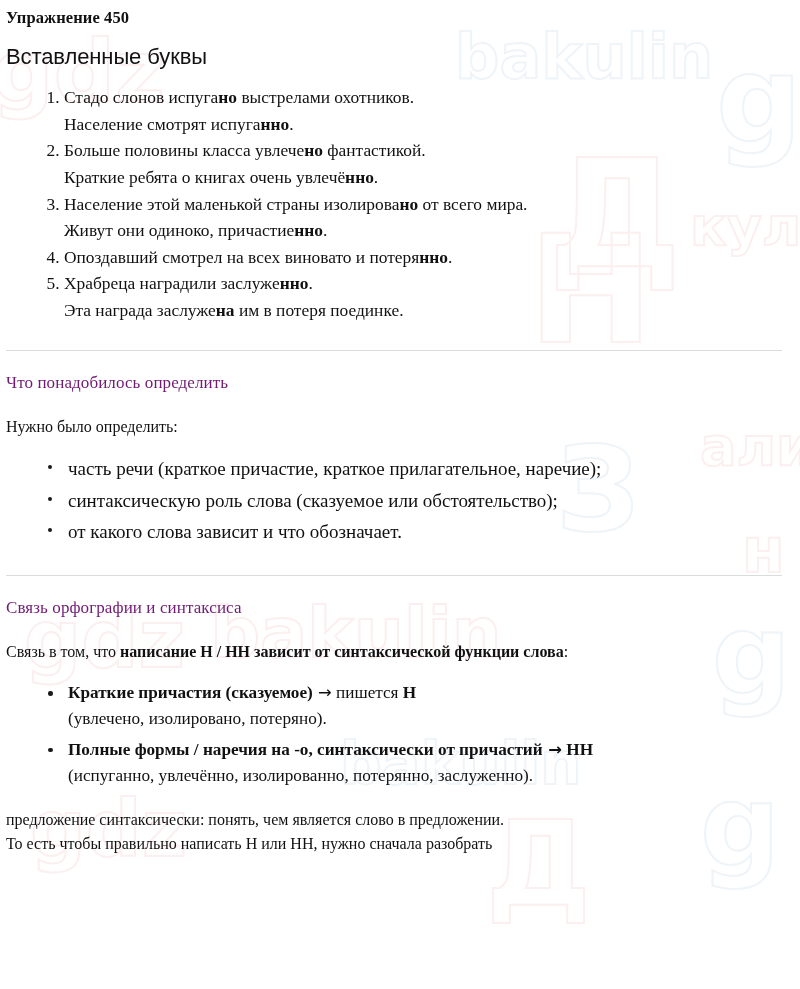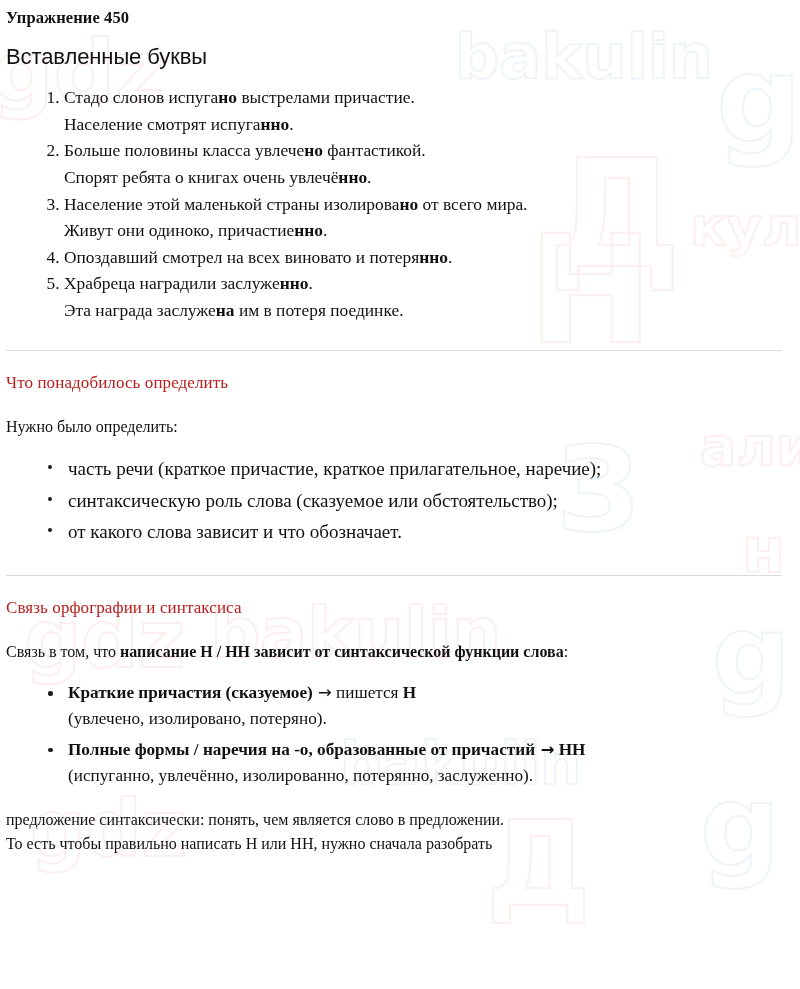--- a/index.html
+++ b/index.html
@@ -84,21 +84,21 @@
   .sub-line { display: block; }
 
   hr.sep {
     border: none;
     border-top: 1px solid #d9dcdd;
     margin: 26px 0 0 0;
     height: 0;
   }
 
   .sec-head {
-    color: #b91c1c;
+    color: #701a75;
     font-size: 17px;
     font-weight: normal;
     margin: 22px 0 0 0;
     letter-spacing: 0.1px;
   }
 
   p.para {
     font-size: 16px;
     line-height: 1.5;
     margin: 22px 0 0 0;
@@ -163,26 +163,26 @@
 </div>
 
 <div id="page">
 
   <h1 class="ex-title">Упражнение 450</h1>
 
   <h2 class="h-sans">Вставленные буквы</h2>
 
   <ol class="numlist">
     <li>
-      <span class="sub-line"><span>Стадо слонов испуга</span><b>но</b><span> выстрелами причастие.</span></span>
+      <span class="sub-line"><span>Стадо слонов испуга</span><b>но</b><span> выстрелами охотников.</span></span>
       <span class="sub-line"><span>Население смотрят испуга</span><b>нно</b><span>.</span></span>
     </li>
     <li>
       <span class="sub-line"><span>Больше половины класса увлече</span><b>но</b><span> фантастикой.</span></span>
-      <span class="sub-line"><span>Спорят ребята о книгах очень увлечё</span><b>нно</b><span>.</span></span>
+      <span class="sub-line"><span>Краткие ребята о книгах очень увлечё</span><b>нно</b><span>.</span></span>
     </li>
     <li>
       <span class="sub-line"><span>Население этой маленькой страны изолирова</span><b>но</b><span> от всего мира.</span></span>
       <span class="sub-line"><span>Живут они одиноко, причастие</span><b>нно</b><span>.</span></span>
     </li>
     <li>
       <span class="sub-line"><span>Опоздавший смотрел на всех виновато и потеря</span><b>нно</b><span>.</span></span>
     </li>
     <li>
       <span class="sub-line"><span>Храбреца наградили заслуже</span><b>нно</b><span>.</span></span>
@@ -207,21 +207,21 @@
   <h3 class="sec-head">Связь орфографии и синтаксиса</h3>
 
   <p class="para"><span>Связь в том, что </span><b>написание Н / НН зависит от синтаксической функции слова</b><span>:</span></p>
 
   <ul class="bullets big">
     <li>
       <span class="sub-line"><b>Краткие причастия (сказуемое)</b><span class="arrow"> <span>→</span></span><span> пишется </span><b>Н</b></span>
       <span class="sub-line">(увлечено, изолировано, потеряно).</span>
     </li>
     <li>
-      <span class="sub-line"><b>Полные формы / наречия на -о, образованные от причастий</b><span class="arrow b"> <span>→</span></span><span> </span><b>НН</b></span>
+      <span class="sub-line"><b>Полные формы / наречия на -о, синтаксически от причастий</b><span class="arrow b"> <span>→</span></span><span> </span><b>НН</b></span>
       <span class="sub-line">(испуганно, увлечённо, изолированно, потерянно, заслуженно).</span>
     </li>
   </ul>
 
   <p class="para" style="margin-top:20px;">
     <span class="sub-line">предложение синтаксически: понять, чем является слово в предложении.</span>
     <span class="sub-line">То есть чтобы правильно написать Н или НН, нужно сначала разобрать</span>
   </p>
 
 </div>

